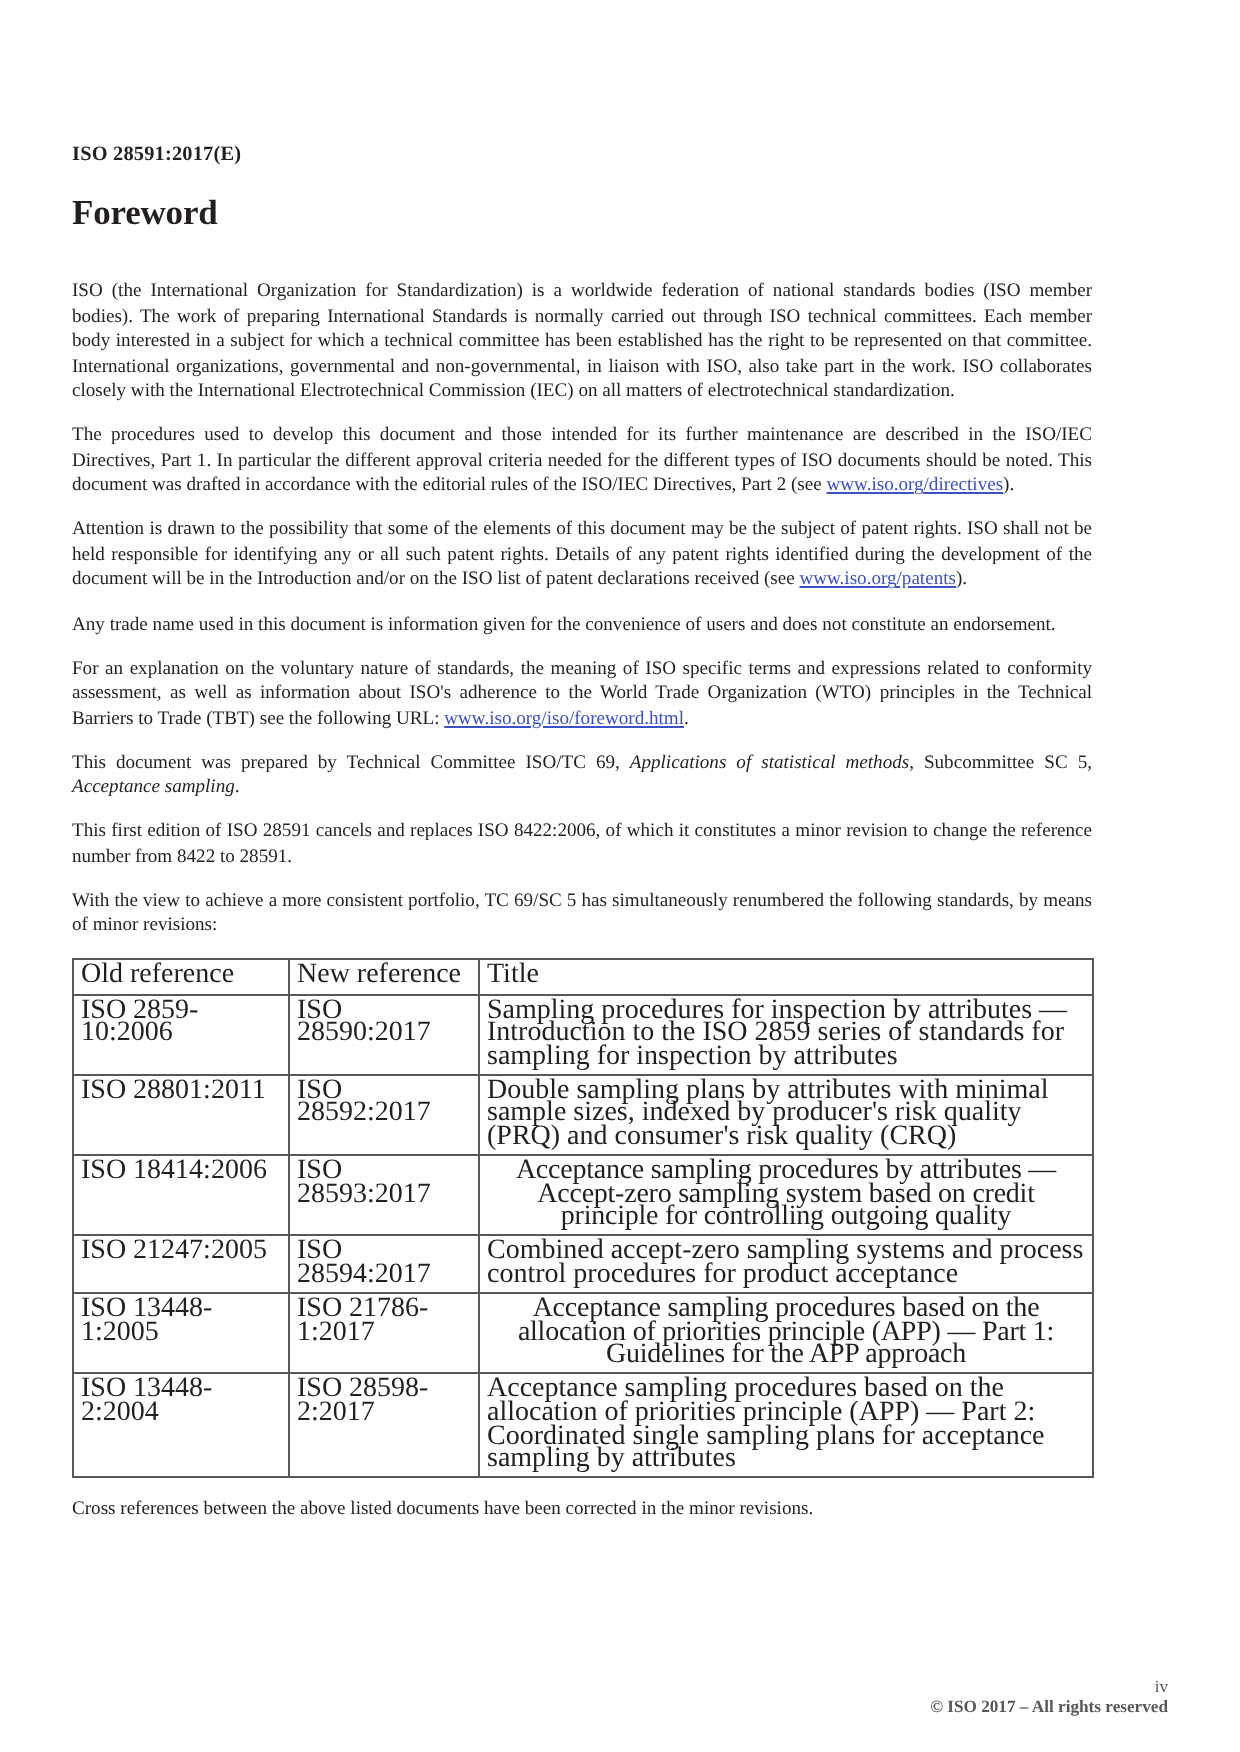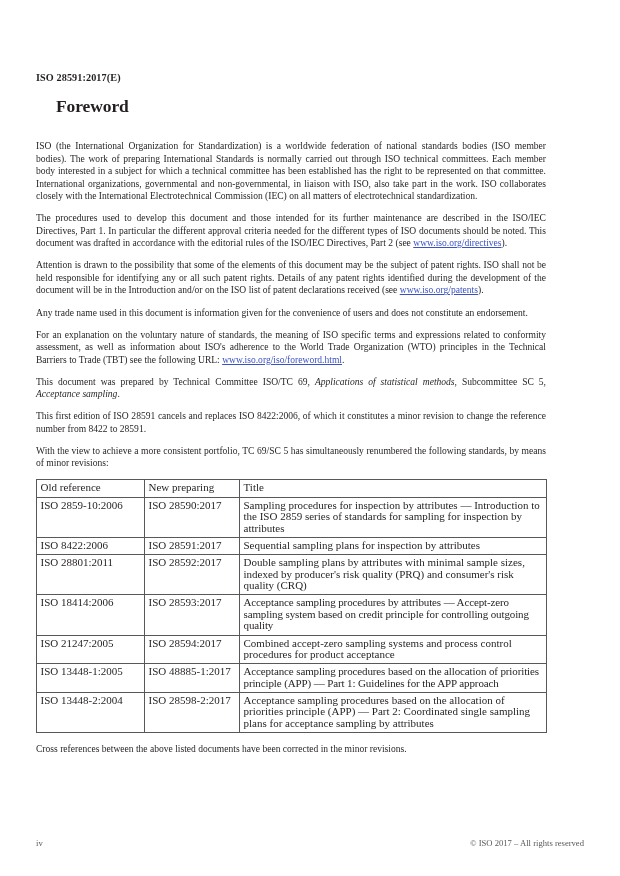--- a/index.html
+++ b/index.html
@@ -40,21 +40,20 @@
   
   .section-title {
     position: absolute;
     left: 36px;
     top: 84px;
     font-family: "Liberation Serif", "DejaVu Serif", serif;
     font-weight: bold;
     font-size: 17.5px;
     letter-spacing: -0.1px;
     color: #231f20;
-    margin-left: 20px;
   }
 
   
   .body-area {
     position: absolute;
     left: 36px;
     top: 118px;
     width: 510px;
     margin-top: 22px;
   }
@@ -76,60 +75,61 @@
 
   
   .ref-table-wrap {
     margin-top: 2px;
     margin-bottom: 10px;
   }
   table.ref-table {
     border-collapse: collapse;
     width: 510px;
     table-layout: fixed;
-    font-size: 11px;
+    font-size: 14px;
     line-height: 11.6px;
   }
   table.ref-table td, table.ref-table th {
     border: 0.9px solid #58585a;
     padding: 2.0px 3.5px 2.5px 3.5px;
     vertical-align: top;
     text-align: left;
     font-weight: normal;
     color: #231f20;
   }
   table.ref-table col.c1 { width: 108px; }
   table.ref-table col.c2 { width: 95px; }
   table.ref-table col.c3 { width: 307px; }
   td.cell-title { }
-  td.cell-title.compact { letter-spacing: -0.12px; }
+  td.cell-title.compact { letter-spacing: -0.12px; text-align: center; }
 
   
   p.closing {
     margin: 0;
     font-size: 9.55px;
     line-height: 12.55px;
     color: #231f20;
   }
 
   
   .footer {
     position: absolute;
     left: 36px;
     right: 36px;
     top: 838px;
     height: 14px;
     display: flex;
     justify-content: space-between;
-    align-items: flex-start;
+    align-items: flex-end;
     font-size: 8.6px;
     color: #58585a;
+    flex-direction: column;
   }
   .footer .pg { font-weight: normal; }
-  .footer .cr { font-weight: normal; }
+  .footer .cr { font-weight: bold; }
 </style>
 </head>
 <body>
 
 <div class="page">
 
   <div class="doc-header">ISO 28591:2017(E)</div>
 
   <h1 class="section-title">Foreword</h1>
 
@@ -154,53 +154,48 @@
     <div class="ref-table-wrap">
       <table class="ref-table">
         <colgroup>
           <col class="c1">
             <col class="c2">
             <col class="c3">
         </colgroup>
         <thead>
           <tr>
             <th>Old reference</th>
-            <th>New preparing</th>
+            <th>New reference</th>
             <th>Title</th>
           </tr>
         </thead>
         <tbody>
           <tr>
             <td>ISO 2859-10:2006</td>
             <td>ISO 28590:2017</td>
             <td class="cell-title">Sampling procedures for inspection by attributes — Introduction to the ISO 2859 series of standards for sampling for inspection by attributes</td>
           </tr>
           <tr>
-            <td>ISO 8422:2006</td>
-            <td>ISO 28591:2017</td>
-            <td class="cell-title">Sequential sampling plans for inspection by attributes</td>
-          </tr>
-          <tr>
             <td>ISO 28801:2011</td>
             <td>ISO 28592:2017</td>
             <td class="cell-title">Double sampling plans by attributes with minimal sample sizes, indexed by producer's risk quality (PRQ) and consumer's risk quality (CRQ)</td>
           </tr>
           <tr>
             <td>ISO 18414:2006</td>
             <td>ISO 28593:2017</td>
             <td class="cell-title compact">Acceptance sampling procedures by attributes — Accept-zero sampling system based on credit principle for controlling outgoing quality</td>
           </tr>
           <tr>
             <td>ISO 21247:2005</td>
             <td>ISO 28594:2017</td>
             <td class="cell-title">Combined accept-zero sampling systems and process control procedures for product acceptance</td>
           </tr>
           <tr>
             <td>ISO 13448-1:2005</td>
-            <td>ISO 48885-1:2017</td>
+            <td>ISO 21786-1:2017</td>
             <td class="cell-title compact">Acceptance sampling procedures based on the allocation of priorities principle (APP) — Part 1: Guidelines for the APP approach</td>
           </tr>
           <tr>
             <td>ISO 13448-2:2004</td>
             <td>ISO 28598-2:2017</td>
             <td class="cell-title">Acceptance sampling procedures based on the allocation of priorities principle (APP) — Part 2: Coordinated single sampling plans for acceptance sampling by attributes</td>
           </tr>
         </tbody>
       </table>
     </div>

